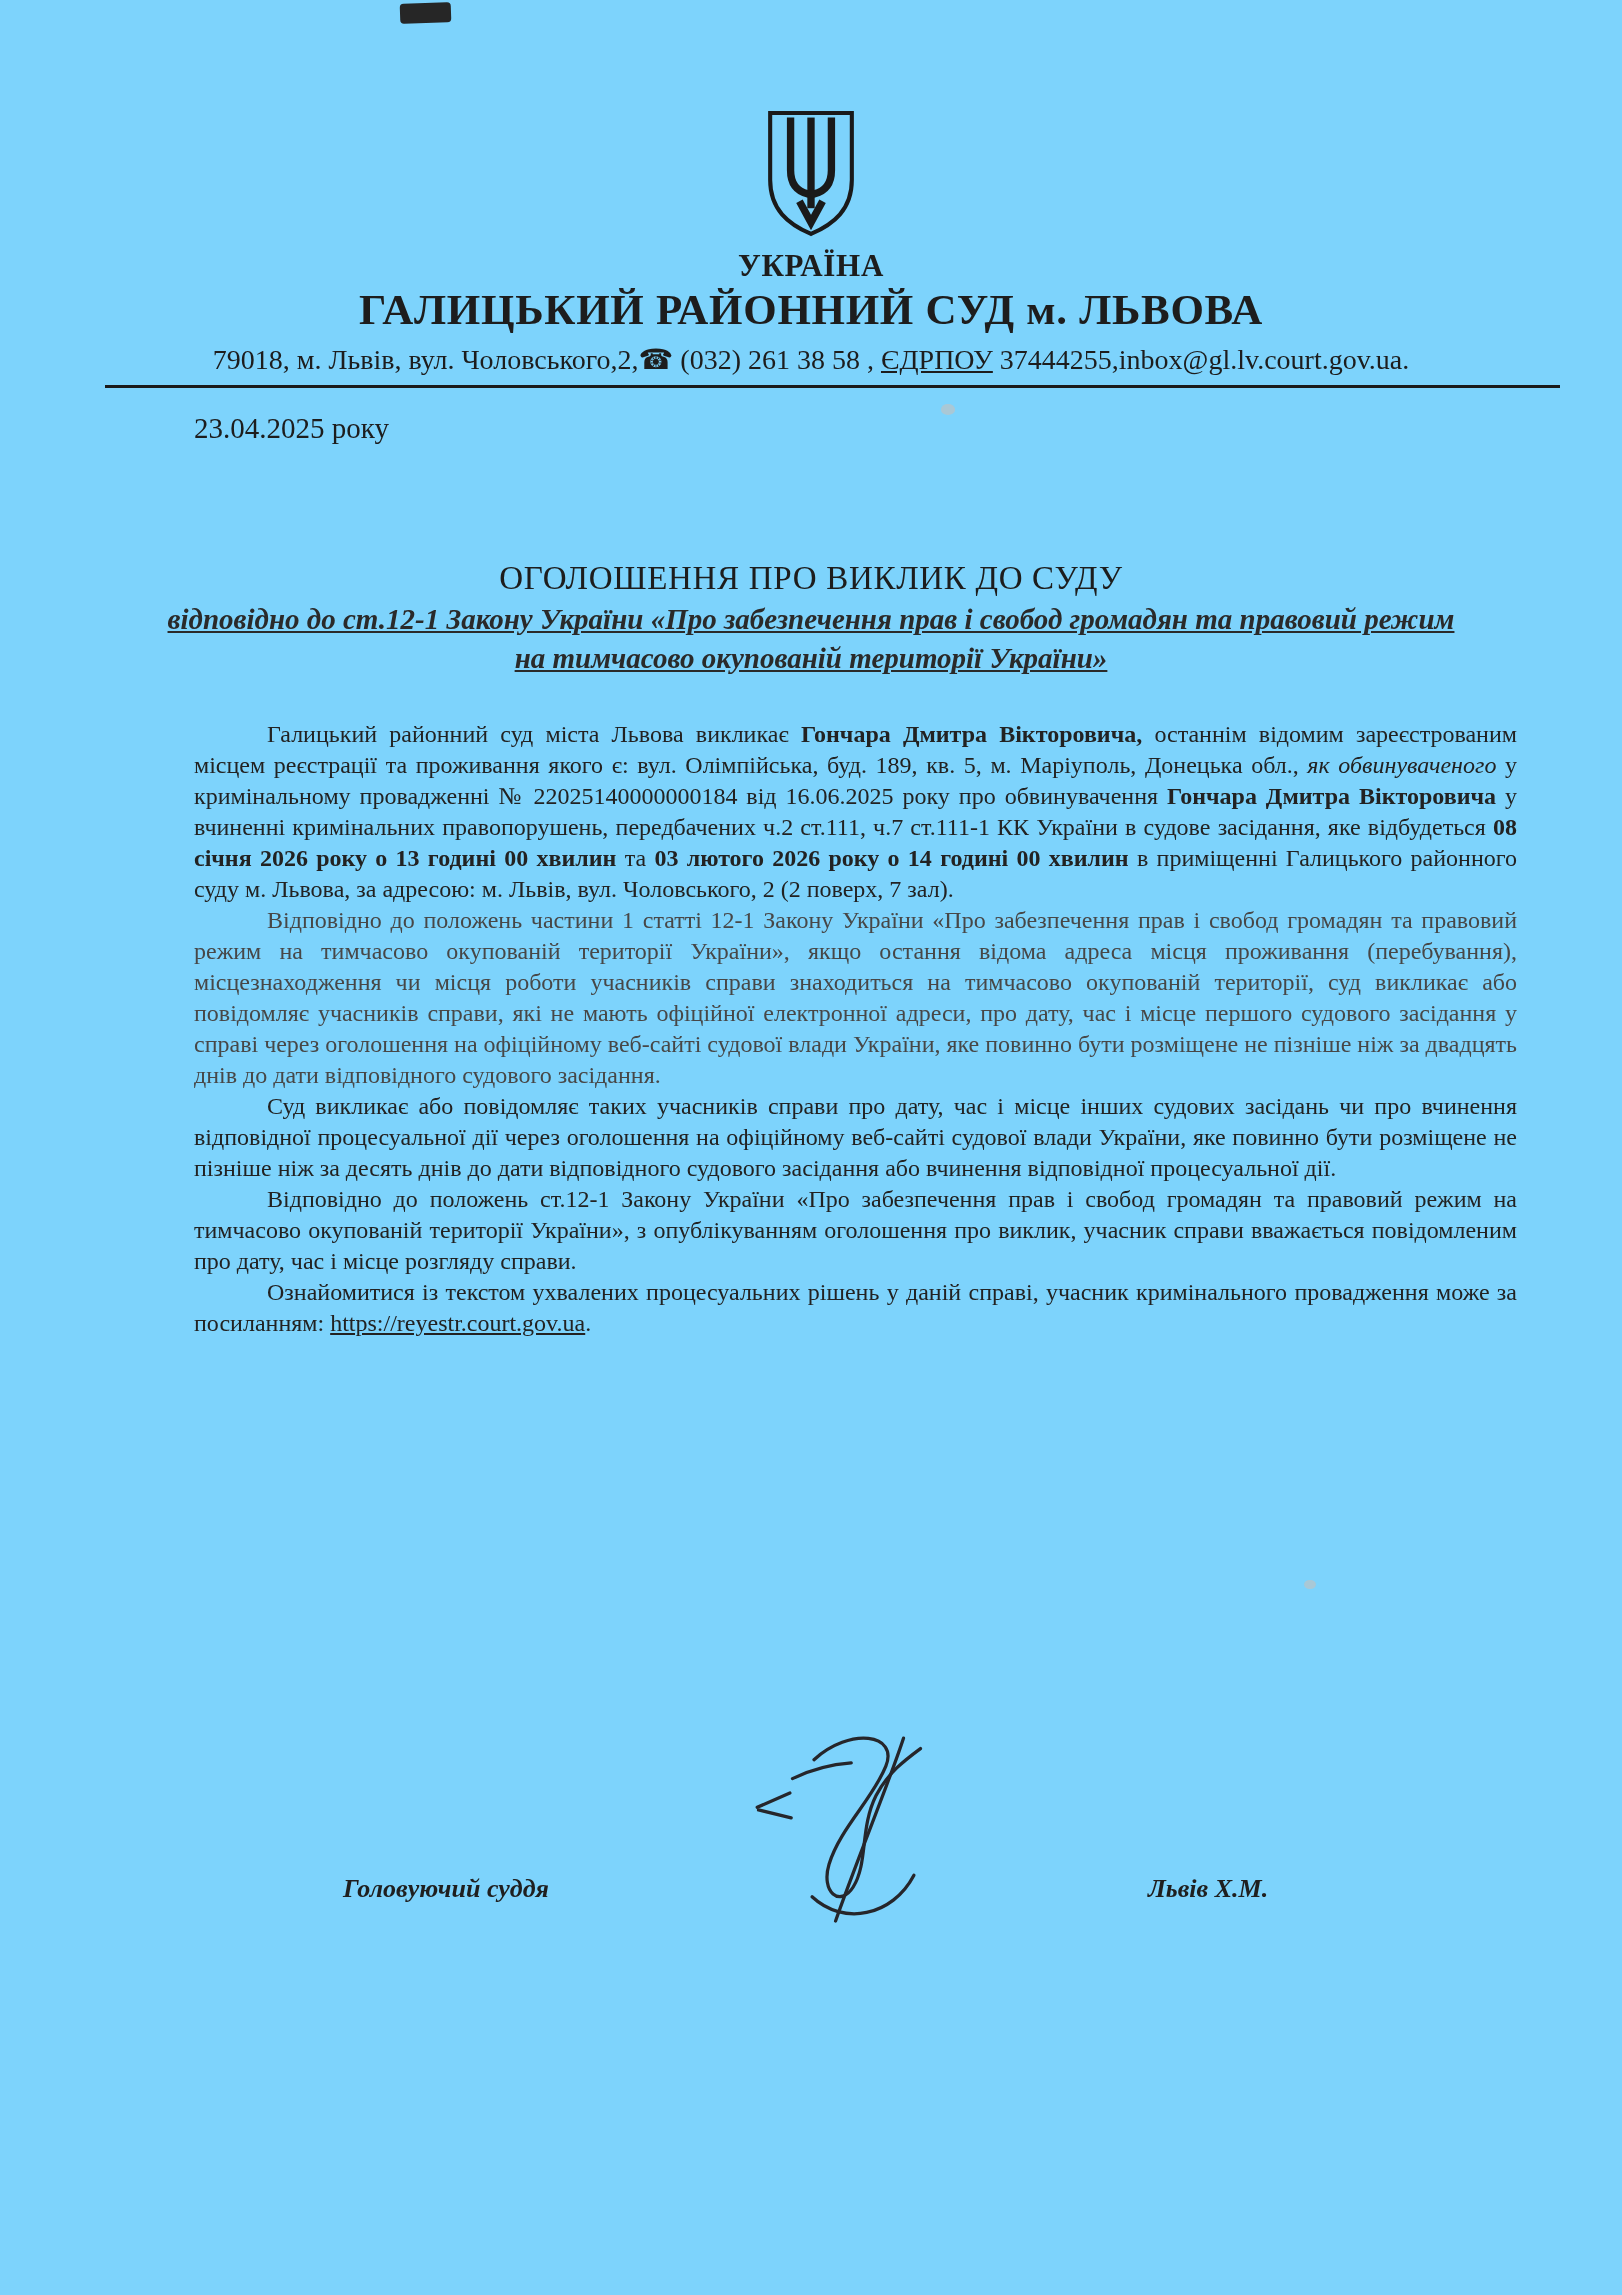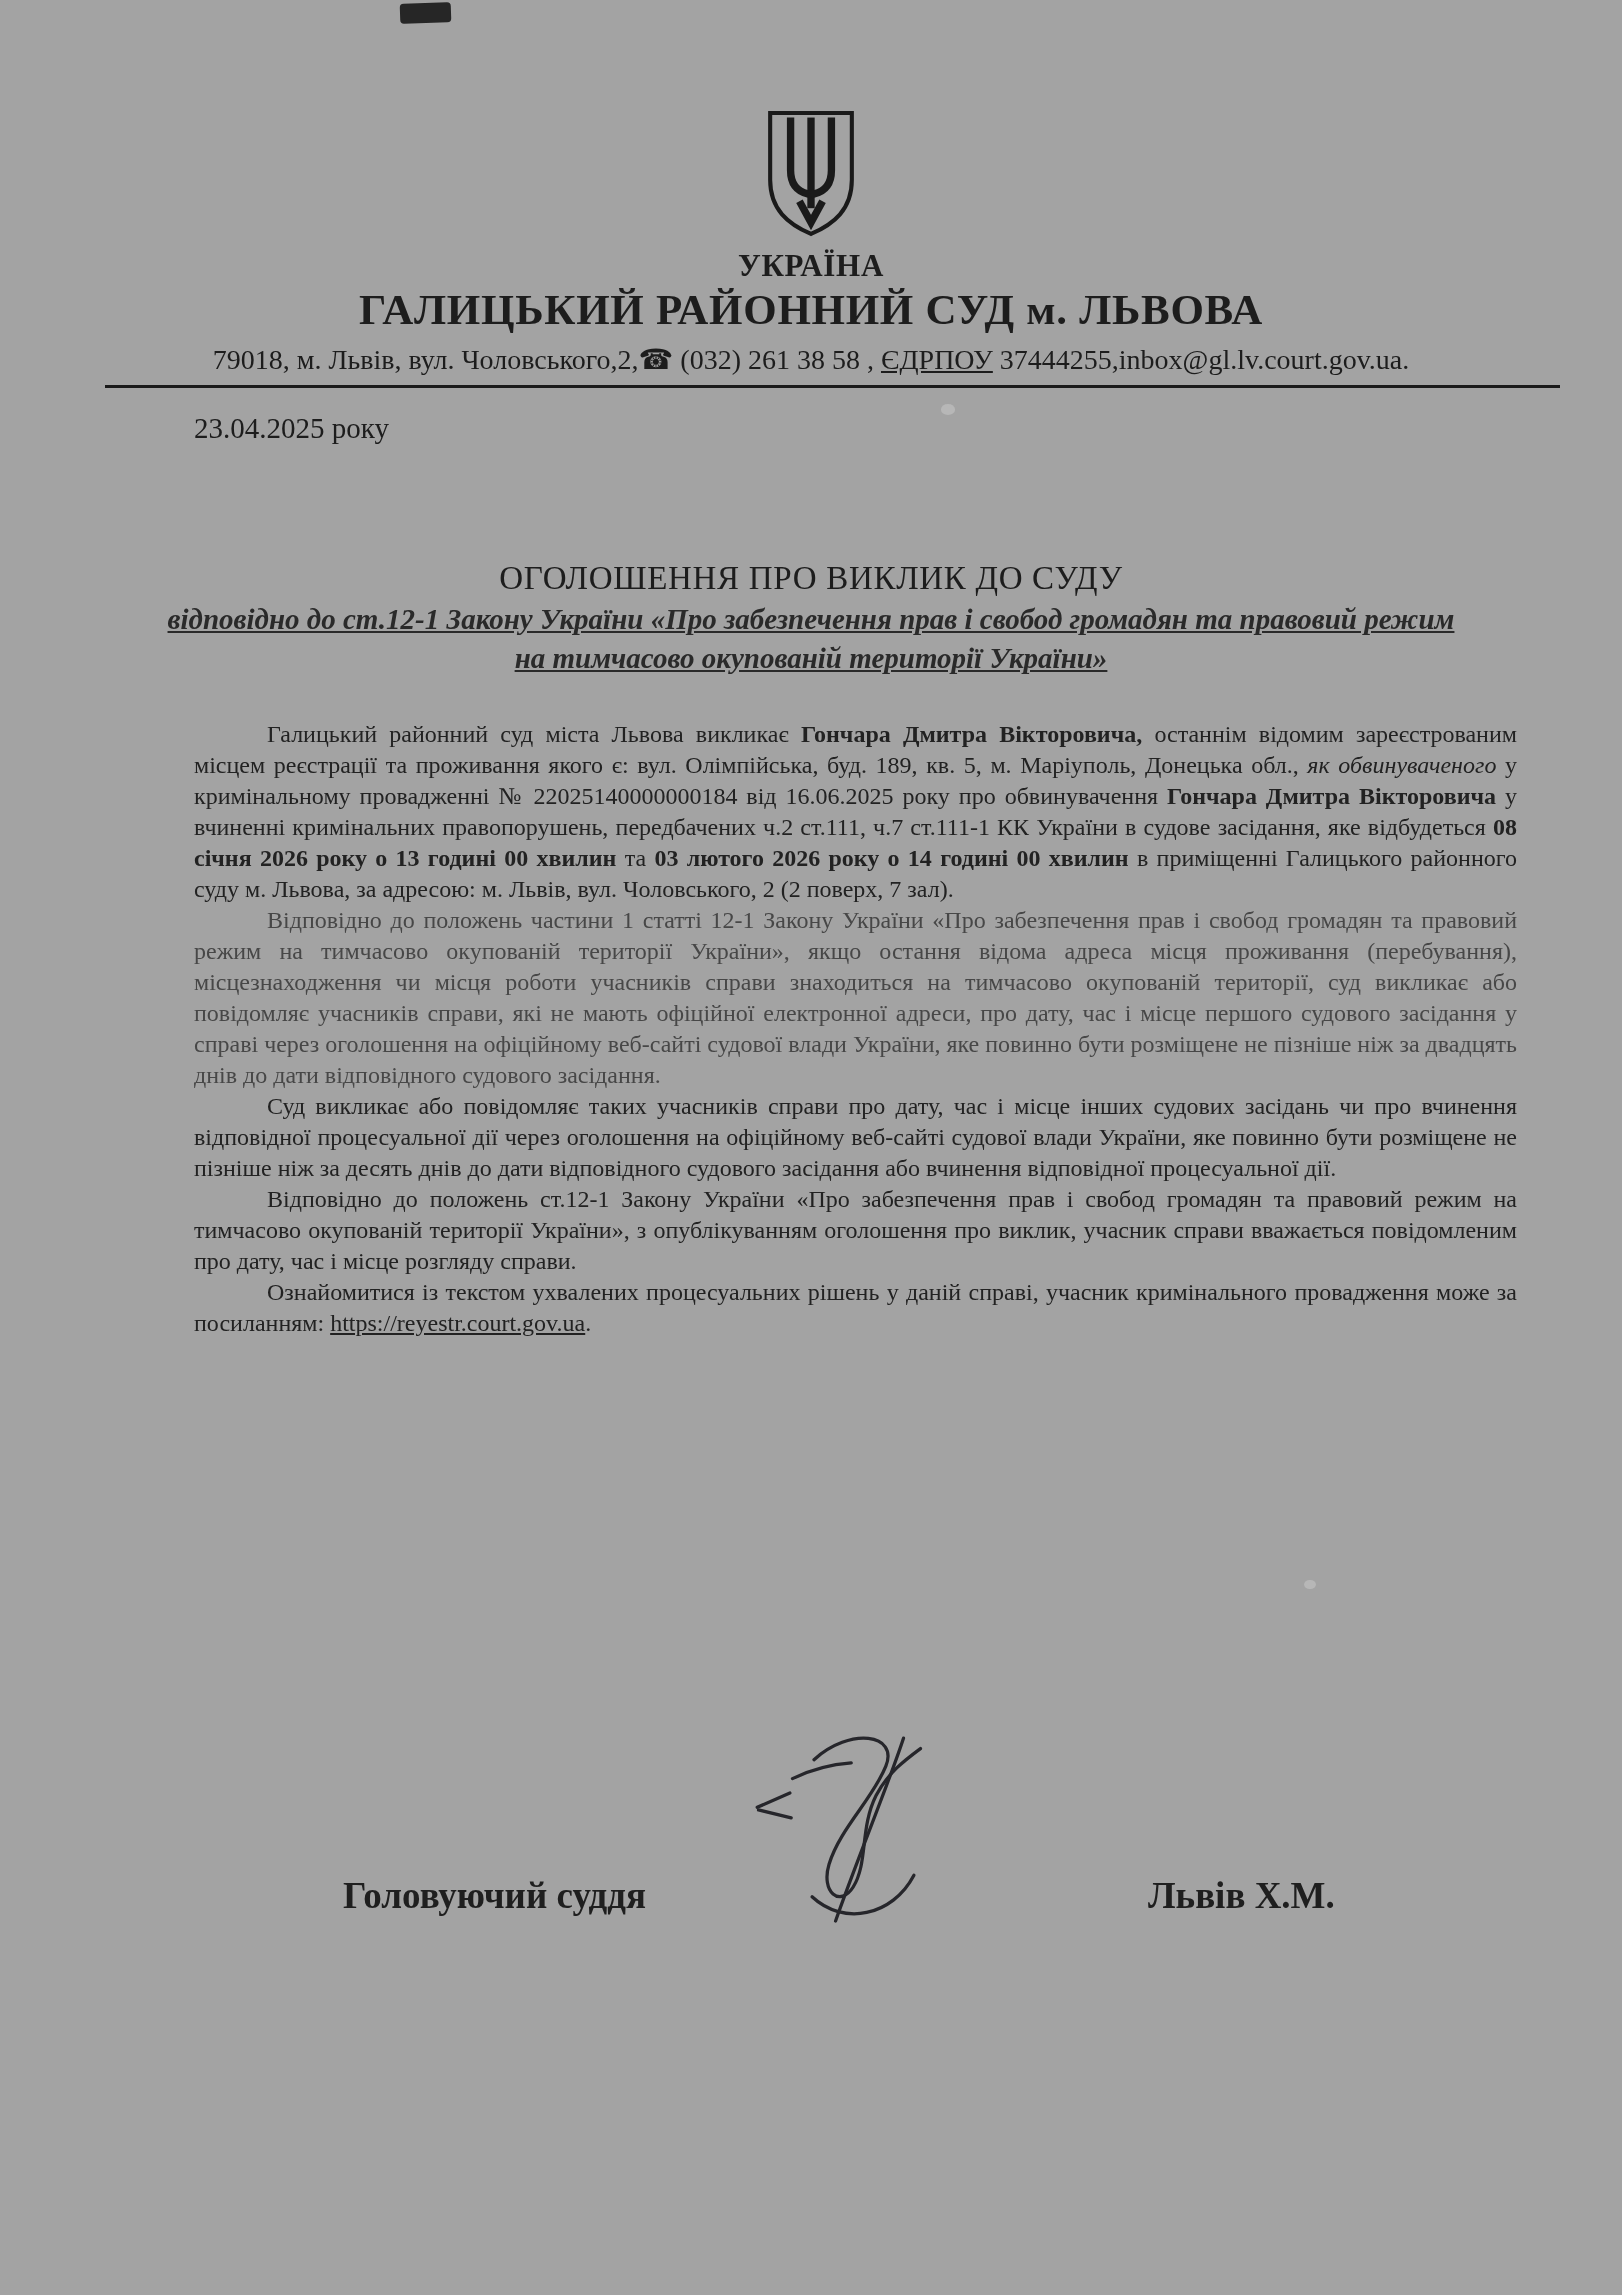--- a/index.html
+++ b/index.html
@@ -8,21 +8,21 @@
   body {
     width: 1622px;
     height: 2295px;
     background: #e9e9e9;
     font-family: "Liberation Serif", "DejaVu Serif", serif;
   }
   .page {
     position: relative;
     width: 1622px;
     height: 2295px;
-    background: #a3a3a3;
+    background: #7dd3fc;
     color: #1d1d1d;
     overflow: hidden;
   }
 
   
   .scan-mark {
     position: absolute;
     left: 400px; top: 2.6px;
     width: 51px; height: 19.6px;
     background: #262626;
@@ -69,22 +69,23 @@
   .body-text p { margin: 0; text-indent: 73px; }
   .body-text p.faded { color: #474747; }
   .b { font-weight: 700; }
   .i { font-style: italic; }
   .u { text-decoration: underline; }
 
   
   .sig-role, .sig-name {
     position: absolute;
     top: 1874px;
-    font-size: 37px;
+    font-size: 26px;
     font-weight: 700;
+    font-style: italic;
     color: #1f1f1f;
   }
   .sig-role { left: 343px; }
   .sig-name { left: 1148px; }
   .sig-scribble {
     position: absolute;
     left: 752px; top: 1727px;
     width: 222px; height: 209px;
   }
   .sig-scribble svg { width: 100%; height: 100%; }

